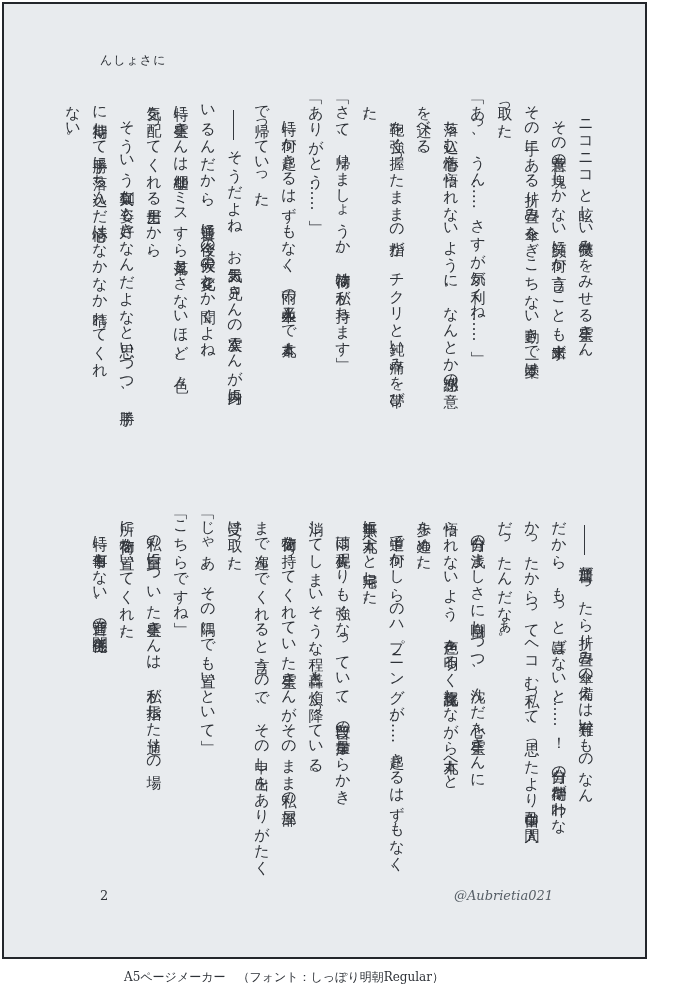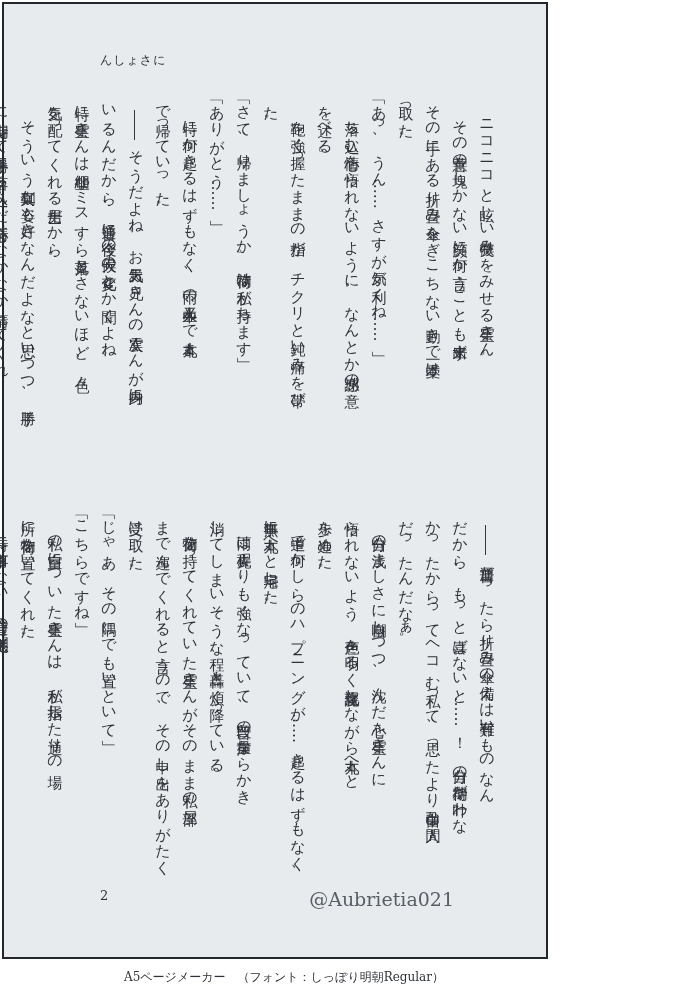--- a/index.html
+++ b/index.html
@@ -6,21 +6,21 @@
     --canvas:#ffffff; --page-bg:#e8ebee; --border:#23262b; --text:#2e3238; --muted:#565e66;
   }
   html,body{margin:0;padding:0;}
   body{
     width:683px;height:1000px;position:relative;overflow:hidden;
     background:var(--canvas);
     font-family:"DejaVu Serif","Liberation Serif",serif;
     color:var(--text);
   }
   .sheet{
-    position:absolute;left:2px;top:2px;width:546px;height:957px;
+    position:absolute;left:2px;top:2px;width:645px;height:957px;
     box-sizing:border-box;
     background:var(--page-bg);
     border:2px solid var(--border);
     padding-left:26px;
   }
   .running-header{
     position:absolute;left:96px;top:48px;
     font-size:12px;letter-spacing:1px;color:var(--text);
   }
   .vblock{
@@ -28,21 +28,21 @@
     writing-mode:vertical-rl;text-orientation:mixed;
     font-size:15px;line-height:27px;letter-spacing:0;
   }
   .vblock-1{top:91px;}
   .vblock-2{top:506px;}
   .vline{white-space:nowrap;}
   .page-number{
     position:absolute;left:96px;top:884px;font-size:13px;color:var(--text);
   }
   .handle{
-    position:absolute;right:92px;top:884px;font-size:19px;color:var(--muted);
+    position:absolute;right:92px;top:884px;font-size:13px;color:var(--muted);font-style:italic;
   }
   .caption{
     position:absolute;left:0;top:969px;width:568px;text-align:center;
     font-size:12px;color:var(--text);background:var(--canvas);
   }
 </style>
 </head>
 <body>
 
 <div class="sheet">

